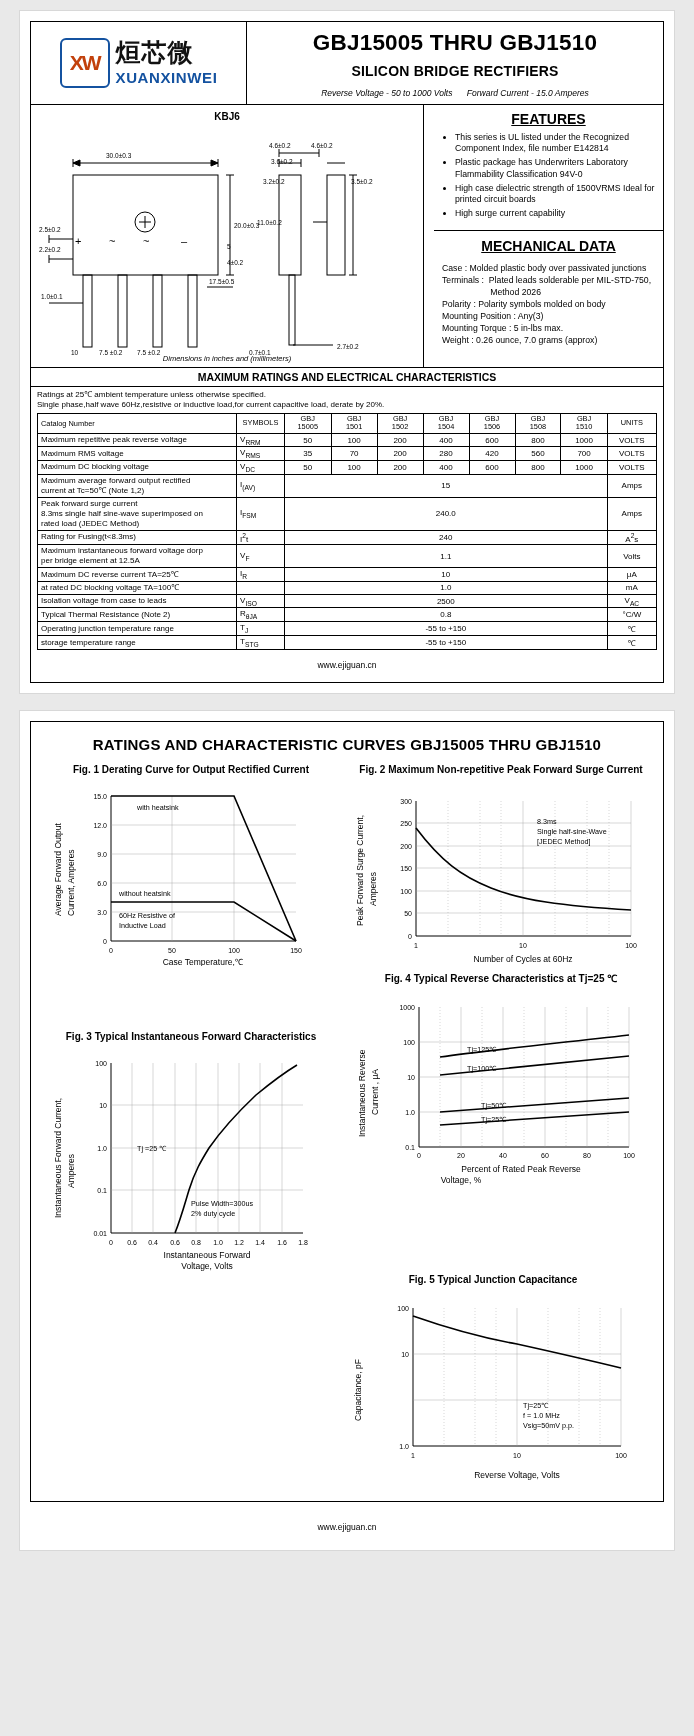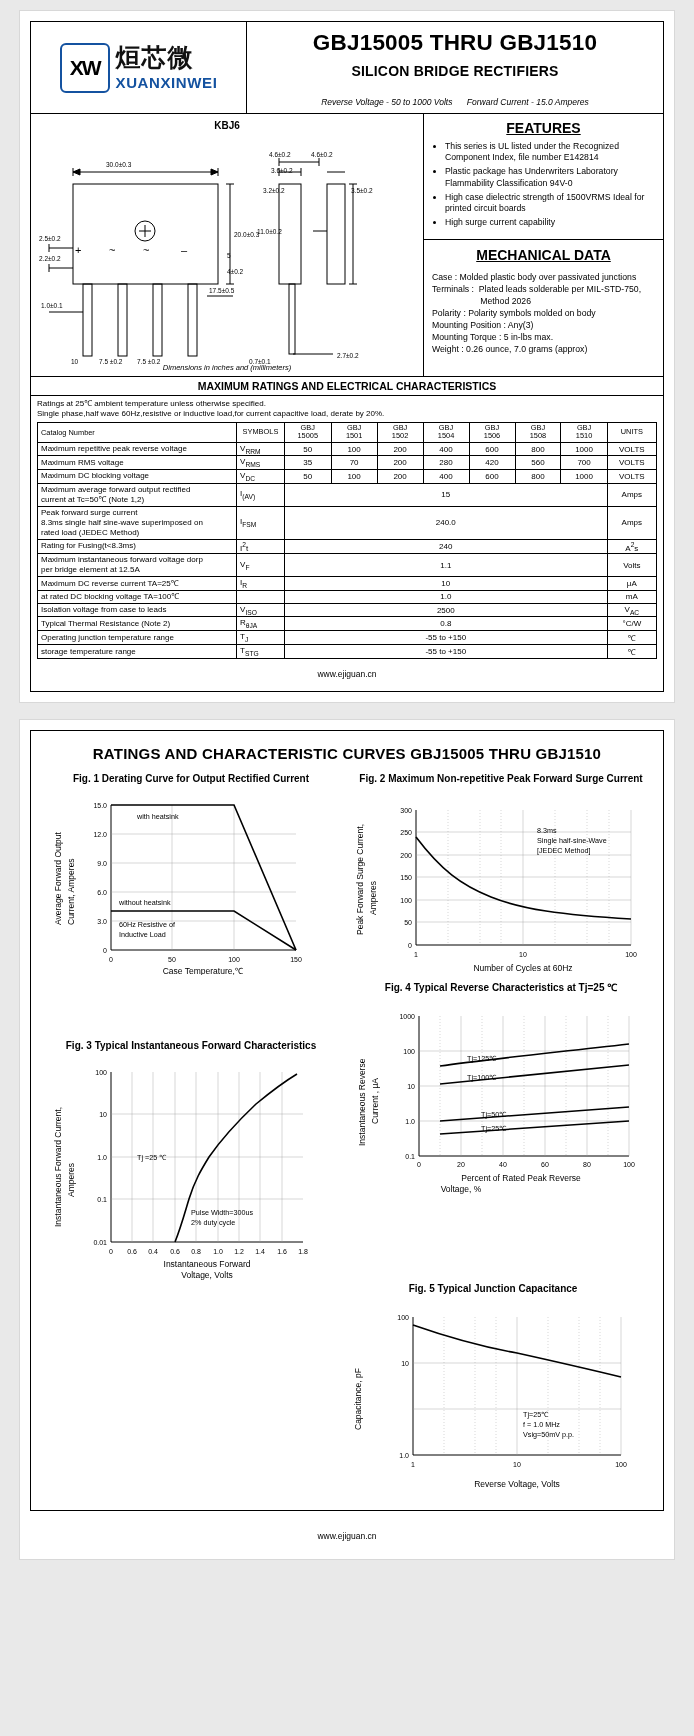--- a/index.html
+++ b/index.html
@@ -6,31 +6,31 @@
   body{font-family:"Liberation Sans",sans-serif;color:#000;}
   .page{width:694px;margin:0 auto;position:relative;}
   .sheet{background:#fff;width:654px;margin:10px auto 0;padding:0;border:1px solid #d8d8d8;}
   .inner{border:1.5px solid #000;margin:10px;}
 
   
   .hdr{display:flex;border-bottom:1.5px solid #000;}
   .hdr-logo{width:215px;border-right:1.5px solid #000;display:flex;align-items:center;justify-content:center;padding:6px 0;}
   .logo-wrap{display:flex;align-items:center;gap:6px;}
   .logo-mark{width:46px;height:46px;border:2.5px solid #1452a0;border-radius:6px;position:relative;}
-  .logo-mark .xw{position:absolute;inset:0;display:flex;align-items:center;justify-content:center;font-size:21px;font-weight:bold;color:#000000;letter-spacing:-2px;}
+  .logo-mark .xw{position:absolute;inset:0;display:flex;align-items:center;justify-content:center;font-size:21px;font-weight:bold;color:#c2410c;letter-spacing:-2px;}
   .logo-txt .cn{font-size:25px;font-weight:bold;letter-spacing:1px;color:#111;line-height:1;}
   .logo-txt .en{font-size:15px;color:#1452a0;letter-spacing:0.6px;margin-top:4px;font-weight:bold;}
   .hdr-title{flex:1;text-align:center;padding:8px 4px 6px;}
   .t1{font-size:22.5px;font-weight:bold;letter-spacing:0.2px;}
   .t2{font-size:14px;font-weight:bold;margin-top:7px;letter-spacing:0.2px;}
-  .t3{font-size:8.5px;margin-top:18px;font-style:italic;}
+  .t3{font-size:8.5px;margin-top:9px;font-style:italic;}
   .t3 span{margin:0 6px;}
 
   
-  .mid{display:flex;border-bottom:1.5px solid #000;}
+  .mid{display:flex;border-bottom:1.5px solid #000;gap:10px;}
   .draw{width:392px;border-right:1.5px solid #000;position:relative;height:262px;}
   .right{flex:1;}
   .feat{border-bottom:1.5px solid #000;padding:6px 8px 8px;}
   .blk-title{text-align:center;font-size:14px;font-weight:bold;text-decoration:underline;margin-bottom:5px;}
   .feat ul{margin:0;padding-left:13px;font-size:8.7px;line-height:1.32;}
   .feat li{margin-bottom:2.5px;}
   .mech{padding:6px 8px 8px;font-size:8.7px;line-height:1.38;}
   .mech .ln{white-space:pre-wrap;}
 
   

